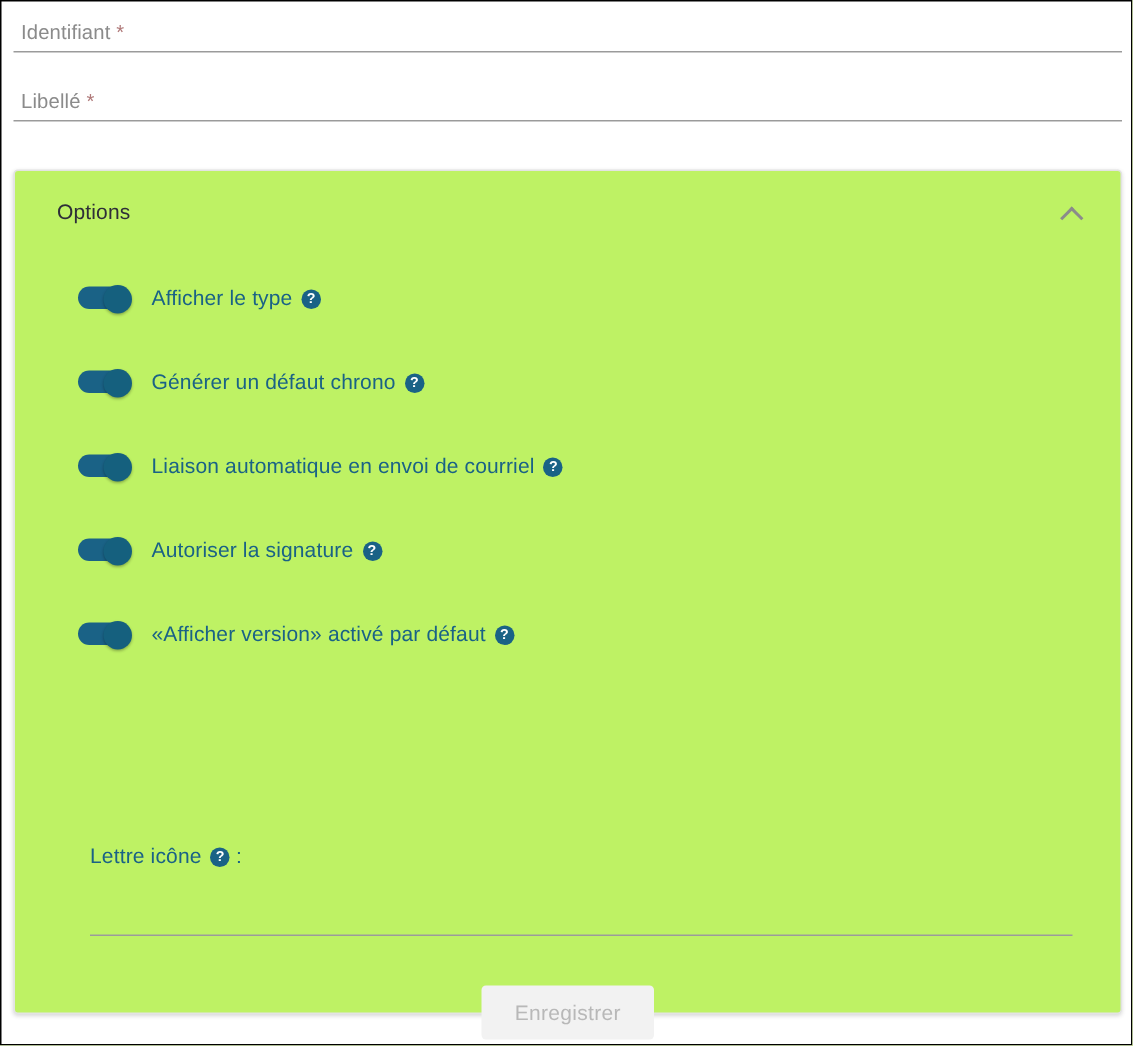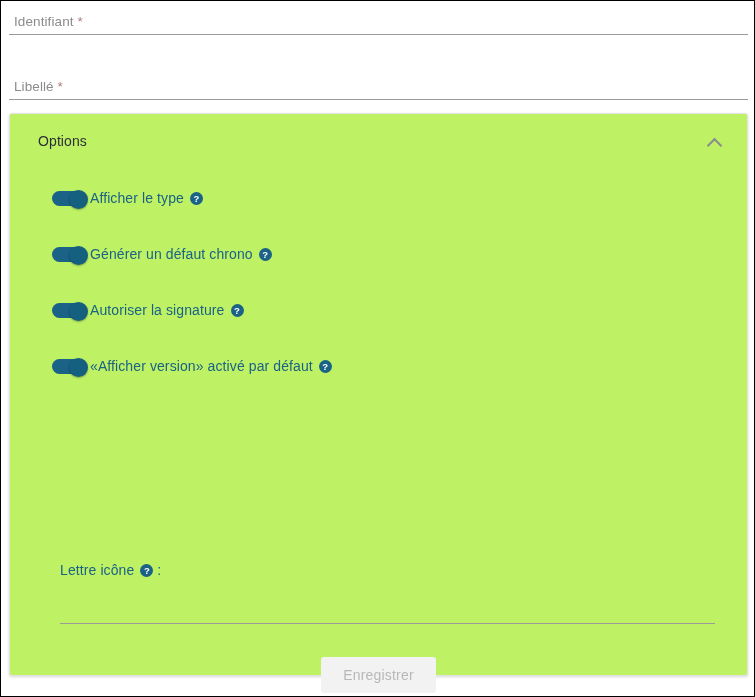--- a/index.html
+++ b/index.html
@@ -41,21 +41,21 @@
     bottom: 5px;
     font-size: 13.5px;
     color: #8b8b8b;
     letter-spacing: 0.1px;
     white-space: nowrap;
   }
   .field-label .req {
     color: #b07a7a;
   }
   #field-identifiant { top: 0px; }
-  #field-libelle { top: 65px; }
+  #field-libelle { top: 46px; }
 
   
   .card {
     position: absolute;
     left: 8px;
     top: 112px;
     width: 739px;
     height: 563px;
     box-sizing: border-box;
     background: #bef264;
@@ -132,21 +132,21 @@
     left: 17px;
     top: 0px;
     width: 19px;
     height: 19px;
     border-radius: 50%;
     background: #15607e;
     box-shadow: 0 1px 2px rgba(0,0,0,0.30);
   }
 
   .option-label {
-    margin-left: 0;
+    margin-left: 11px;
     font-size: 14px;
     color: #1a6286;
     letter-spacing: 0.1px;
     white-space: nowrap;
   }
 
   
   .help-icon {
     display: inline-block;
     vertical-align: 1px;
@@ -239,20 +239,27 @@
       </div>
 
       <div class="option-row">
         <div class="toggle">
           <span class="track"></span>
           <span class="knob"></span>
         </div>
         <span class="option-label"><span>Générer un défaut chrono</span><span class="help-icon">?</span></span>
       </div>
 
+      <div class="option-row">
+        <div class="toggle">
+          <span class="track"></span>
+          <span class="knob"></span>
+        </div>
+        <span class="option-label"><span>Liaison automatique en envoi de courriel</span><span class="help-icon">?</span></span>
+      </div>
 
       <div class="option-row">
         <div class="toggle">
           <span class="track"></span>
           <span class="knob"></span>
         </div>
         <span class="option-label"><span>Autoriser la signature</span><span class="help-icon">?</span></span>
       </div>
 
 

